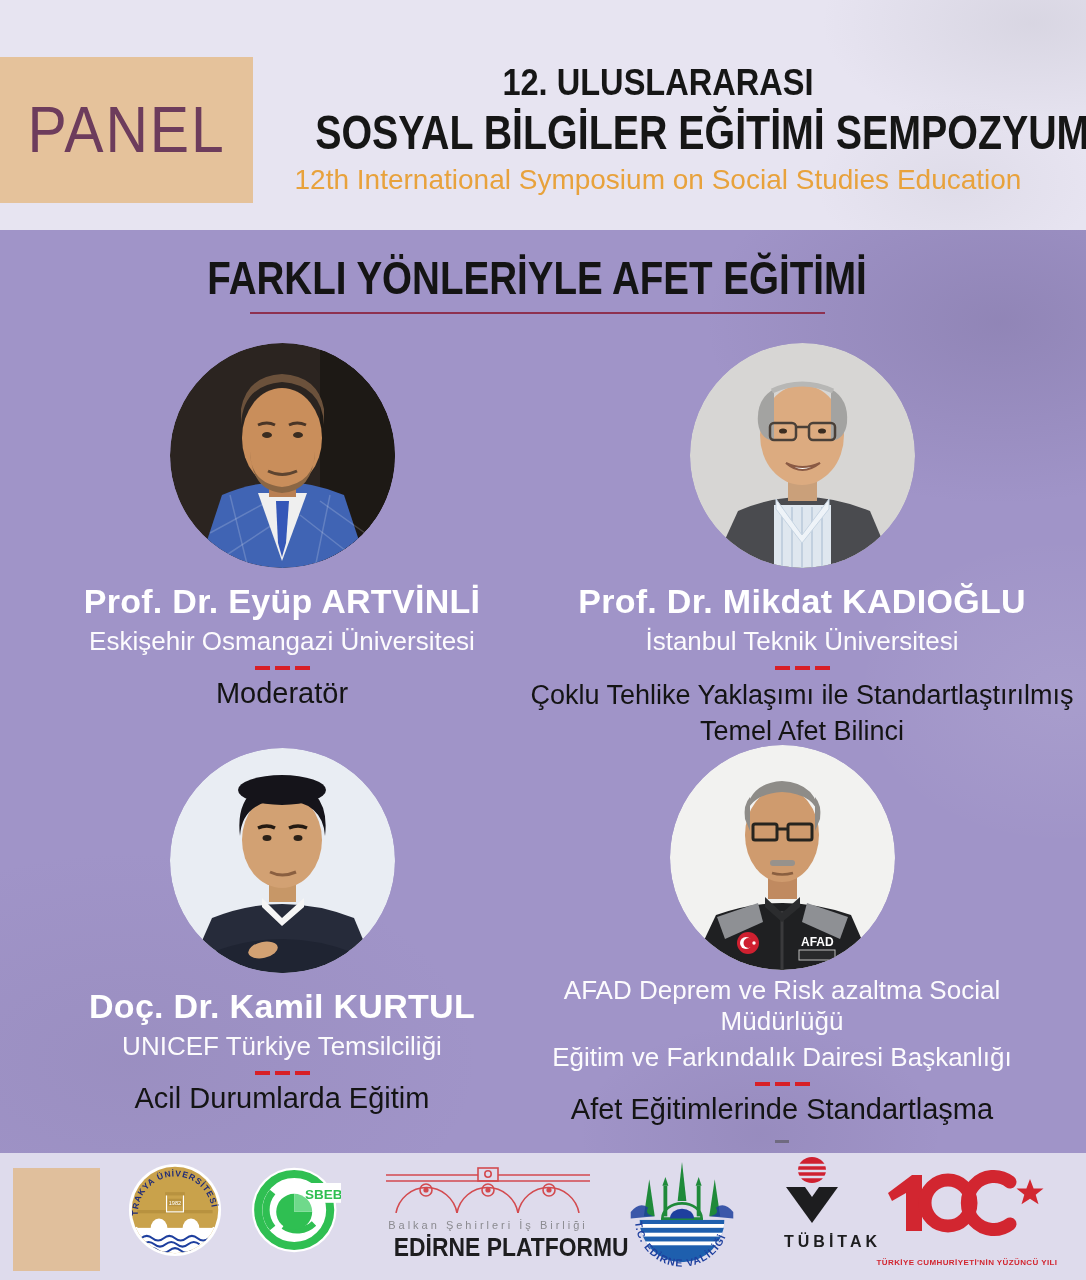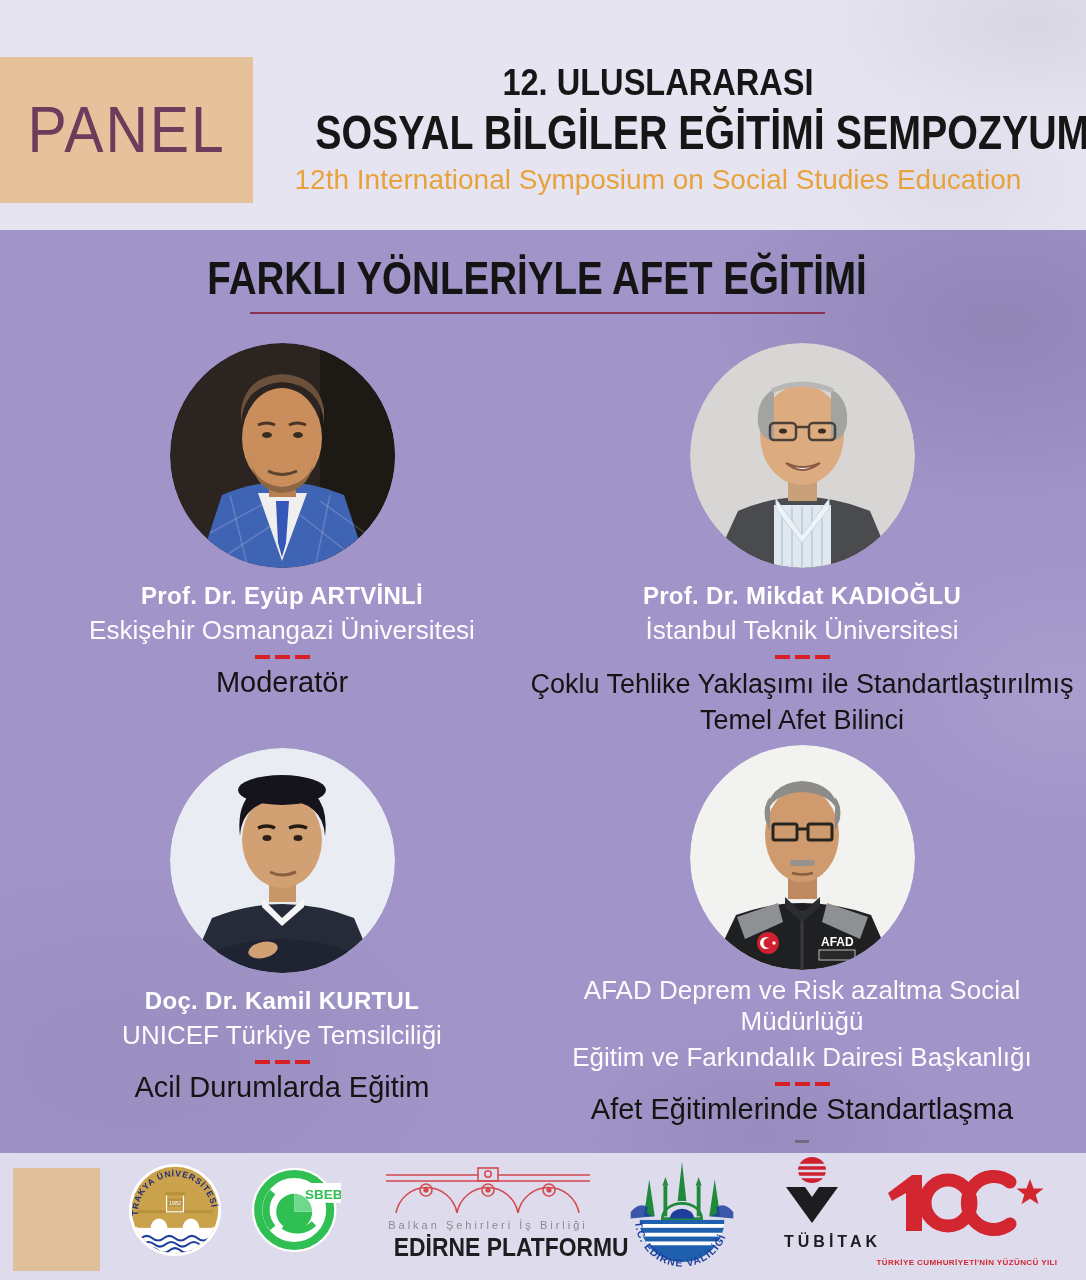--- a/index.html
+++ b/index.html
@@ -40,24 +40,24 @@
   }
   .panel-title{
     position:absolute;top:20px;left:0;width:1074px;text-align:center;
     font-size:47px;font-weight:bold;color:#141414;transform:scaleX(.82);white-space:nowrap;
   }
   .title-underline{position:absolute;top:82px;left:250px;width:575px;height:2px;background:#8e3150;}
   .card{position:absolute;text-align:center;}
   .card-1{left:28px;top:113px;width:508px;}
   .card-2{left:528px;top:113px;width:548px;}
   .card-3{left:28px;top:518px;width:508px;}
-  .card-4{left:528px;top:515px;width:548px;}
+  .card-4{left:508px;top:515px;width:548px;}
   .photo{width:225px;height:225px;margin:0 auto;border-radius:50%;overflow:hidden;display:block;}
   .photo svg{display:block;}
-  .sp-name{font-size:24px;font-weight:bold;color:#ffffff;margin-top:14px;letter-spacing:.3px;}
+  .sp-name{font-size:34px;font-weight:bold;color:#ffffff;margin-top:14px;letter-spacing:.3px;}
   .sp-affil{font-size:26px;color:#fcfbfd;margin-top:5px;}
   .dashes{display:flex;justify-content:center;gap:5px;margin-top:9px;}
   .dashes i{display:block;width:15px;height:4px;background:#d81f26;}
   .sp-topic{font-size:29px;color:#141414;margin-top:7px;}
   .sp-topic2{font-size:27px;color:#141414;margin-top:8px;line-height:1.33;}
   .mini-dash{width:14px;height:3px;background:#6f6a80;margin:14px auto 0;}
   
   .footer{position:absolute;top:1153px;left:0;width:1086px;height:127px;background:#dedbec;}
   .tan-rect{position:absolute;left:13px;top:15px;width:87px;height:103px;background:#e0bf9c;}
   .logo{position:absolute;}

